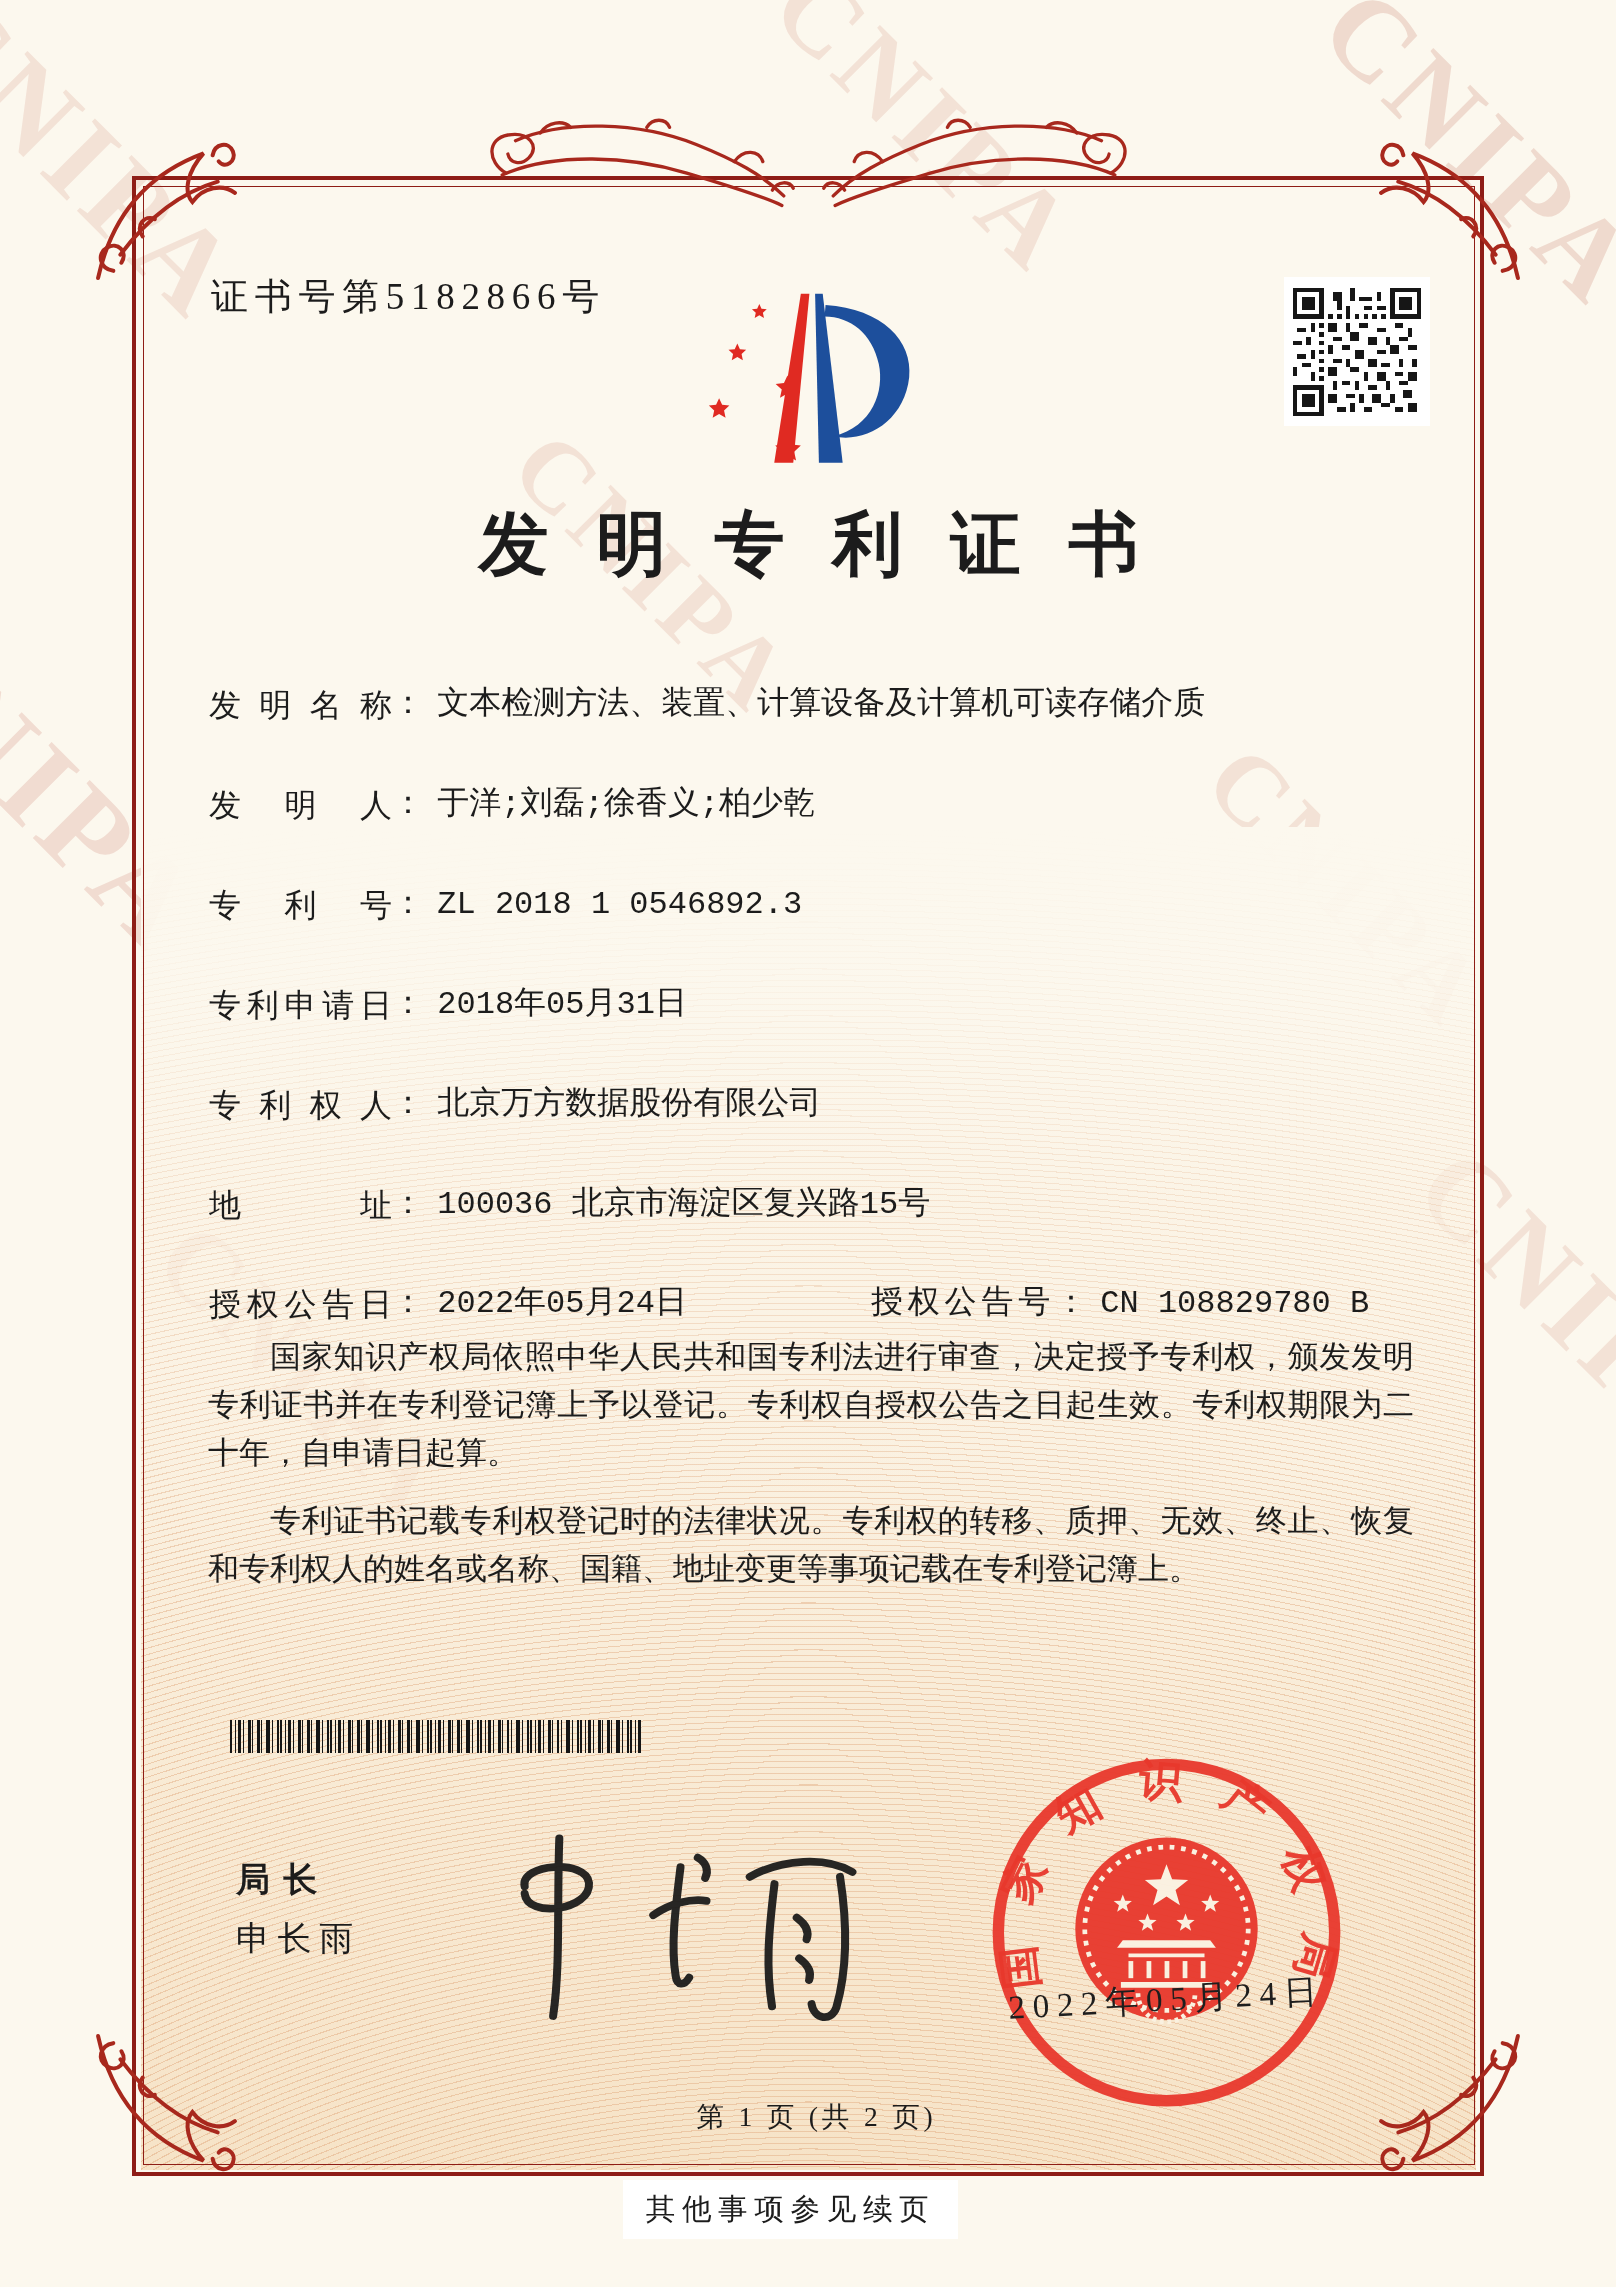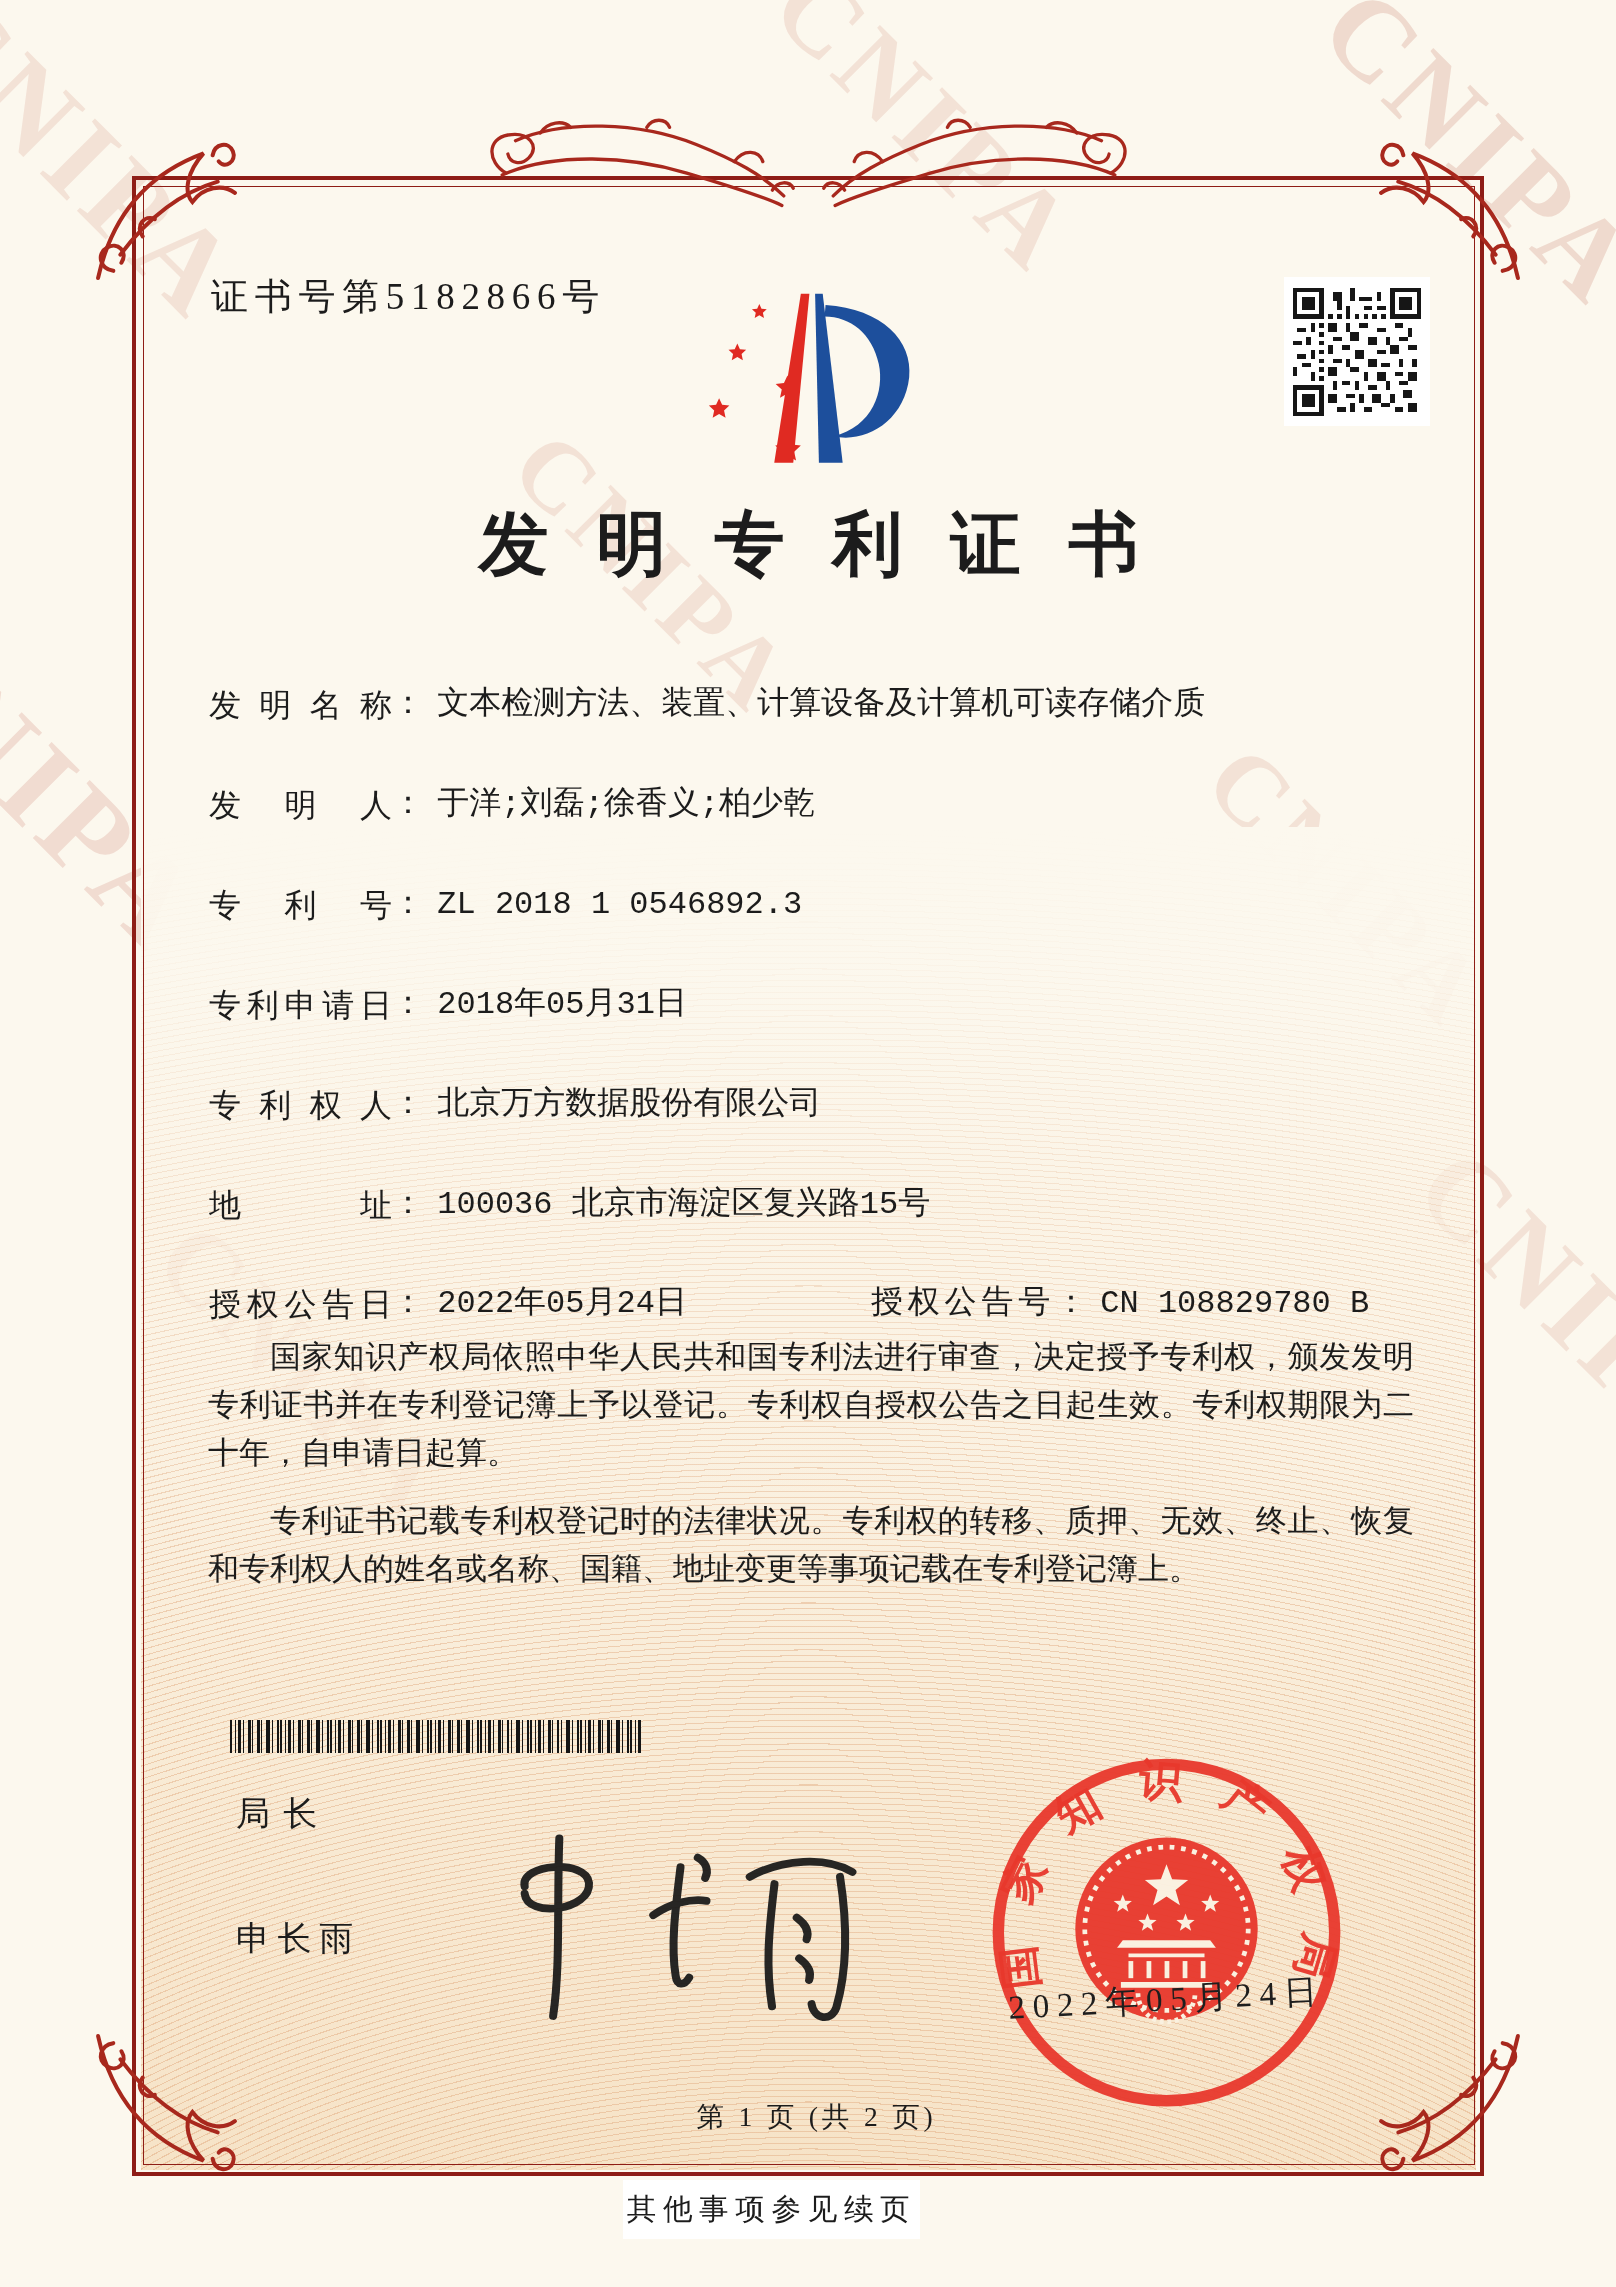--- a/index.html
+++ b/index.html
@@ -38,29 +38,29 @@
   .paras p{margin:0 0 20px 0;font-size:31px;line-height:48px;text-indent:2em;text-align:justify;}
   
   .barcode{position:absolute;left:230px;top:1720px;width:411px;height:33px;background-color:transparent;
     background-image:repeating-linear-gradient(90deg,
       #151515 0 1.9px,transparent 1.9px 4.8px,#151515 4.8px 5.7px,transparent 5.7px 7.6px,
       #151515 7.6px 11.4px,transparent 11.4px 13.3px,#151515 13.3px 14.3px,transparent 14.3px 18px,
       #151515 18px 21px,transparent 21px 22px,#151515 22px 23px,transparent 23px 27px,
       #151515 27px 29.5px,transparent 29.5px 31px,#151515 31px 32px,transparent 32px 36px,
       #151515 36px 40px,transparent 40px 42px,#151515 42px 43px,transparent 43px 47px,
       #151515 47px 49px,transparent 49px 50px);}
-  .sig-title{position:absolute;left:236px;top:1791px;font-size:34px;letter-spacing:13.3px;
-             font-family:"Liberation Sans","DejaVu Sans",sans-serif;font-weight:400;}
+  .sig-title{position:absolute;left:236px;top:1857px;font-size:34px;letter-spacing:13.3px;
+             font-family:"Liberation Sans","DejaVu Sans",sans-serif;font-weight:700;}
   .sig-name{position:absolute;left:236px;top:1916px;font-size:34px;letter-spacing:7.6px;
             font-family:"Liberation Sans","DejaVu Sans",sans-serif;font-weight:500;}
   .sig-hand{position:absolute;left:495px;top:1824px;}
   .seal{position:absolute;left:985px;top:1752px;width:363px;height:363px;}
   
   .pagenum{position:absolute;left:0;right:0;top:2098px;text-align:center;font-size:27.6px;letter-spacing:3.8px;padding-left:16px;}
-  .cont-band{position:absolute;left:623px;top:2180px;width:297px;height:59px;background:#ffffff;
+  .cont-band{position:absolute;left:623px;top:2180px;width:335px;height:59px;background:#ffffff;
              display:flex;align-items:center;justify-content:center;}
   .cont-band span{font-size:29.5px;letter-spacing:6.7px;}
 </style>
 </head>
 <body>
 
 <div class="page">
 
   <svg width="0" height="0" style="position:absolute" aria-hidden="true">
     <defs>

